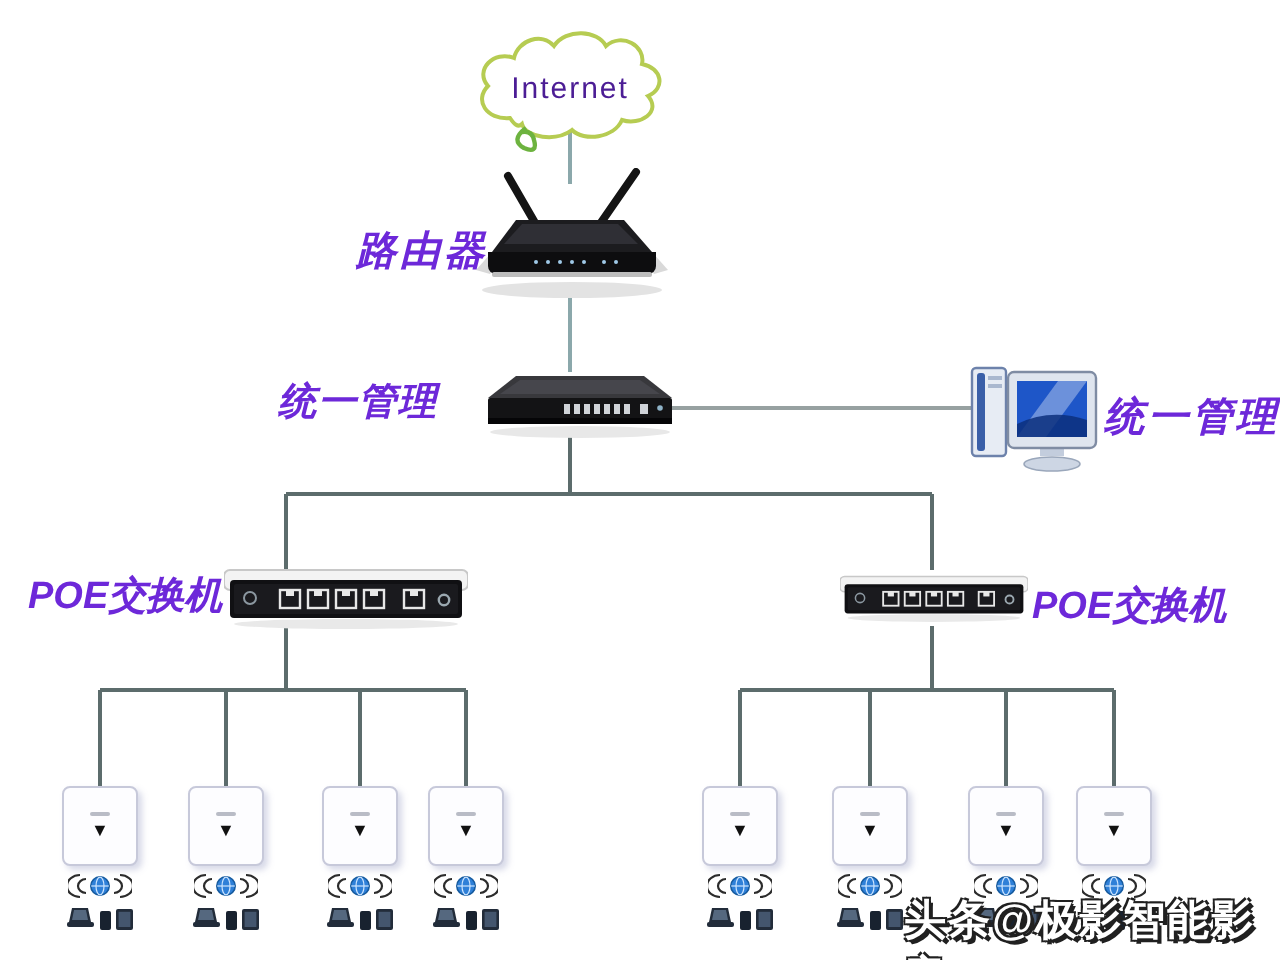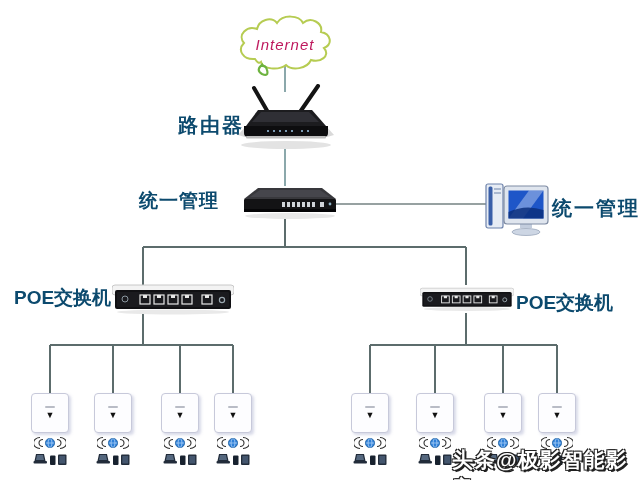--- a/index.html
+++ b/index.html
@@ -1,27 +1,27 @@
 <!DOCTYPE html>
 <html><head>
 <meta charset="utf-8">
 <style>
   html,body{margin:0;padding:0;background:#fff;}
   #canvas{position:relative;width:640px;height:480px;background:#ffffff;overflow:hidden;
           font-family:"Liberation Sans","DejaVu Sans",sans-serif;}
   #wires{position:absolute;left:0;top:0;z-index:1;}
   .node{position:absolute;z-index:2;}
-  .lbl{position:absolute;z-index:3;font-weight:bold;color:#0c4a6e;white-space:nowrap;}
+  .lbl{position:absolute;z-index:3;font-weight:bold;color:#6d28d9;white-space:nowrap;font-style:italic;}
   .lbl-router{left:178px;top:112px;font-size:20px;letter-spacing:2px;}
   .lbl-core{left:139px;top:188px;font-size:19px;letter-spacing:1px;}
   .lbl-mgmt{left:552px;top:195px;font-size:20px;letter-spacing:2px;}
   .lbl-poe-left{left:14px;top:285px;font-size:19px;}
   .lbl-poe-right{left:516px;top:290px;font-size:19px;}
   .cloud-text{position:absolute;left:0;top:24px;width:100%;text-align:center;
-              font-size:15px;color:#be185d;letter-spacing:1px;z-index:3;font-style:italic;}
+              font-size:15px;color:#4c1d95;letter-spacing:1px;z-index:3;}
   .ap-unit{position:absolute;top:393px;width:38px;z-index:2;display:flex;
            flex-direction:column;align-items:center;}
   .ap-panel{width:36px;height:38px;background:#fdfdff;border:1px solid #c7c9da;
             border-radius:4px;box-shadow:2px 2px 3px rgba(140,145,190,.35);
             display:flex;flex-direction:column;align-items:center;justify-content:center;}
   .ap-logo{width:10px;height:2px;background:#b9bcc6;border-radius:1px;margin-bottom:3px;}
   .ap-tri{font-size:9px;line-height:9px;color:#111;}
   .ap-wifi{margin-top:2px;}
   .ap-devices{margin-top:1px;}
   #watermark{position:absolute;left:452px;top:446px;z-index:5;font-size:21px;font-weight:bold;

